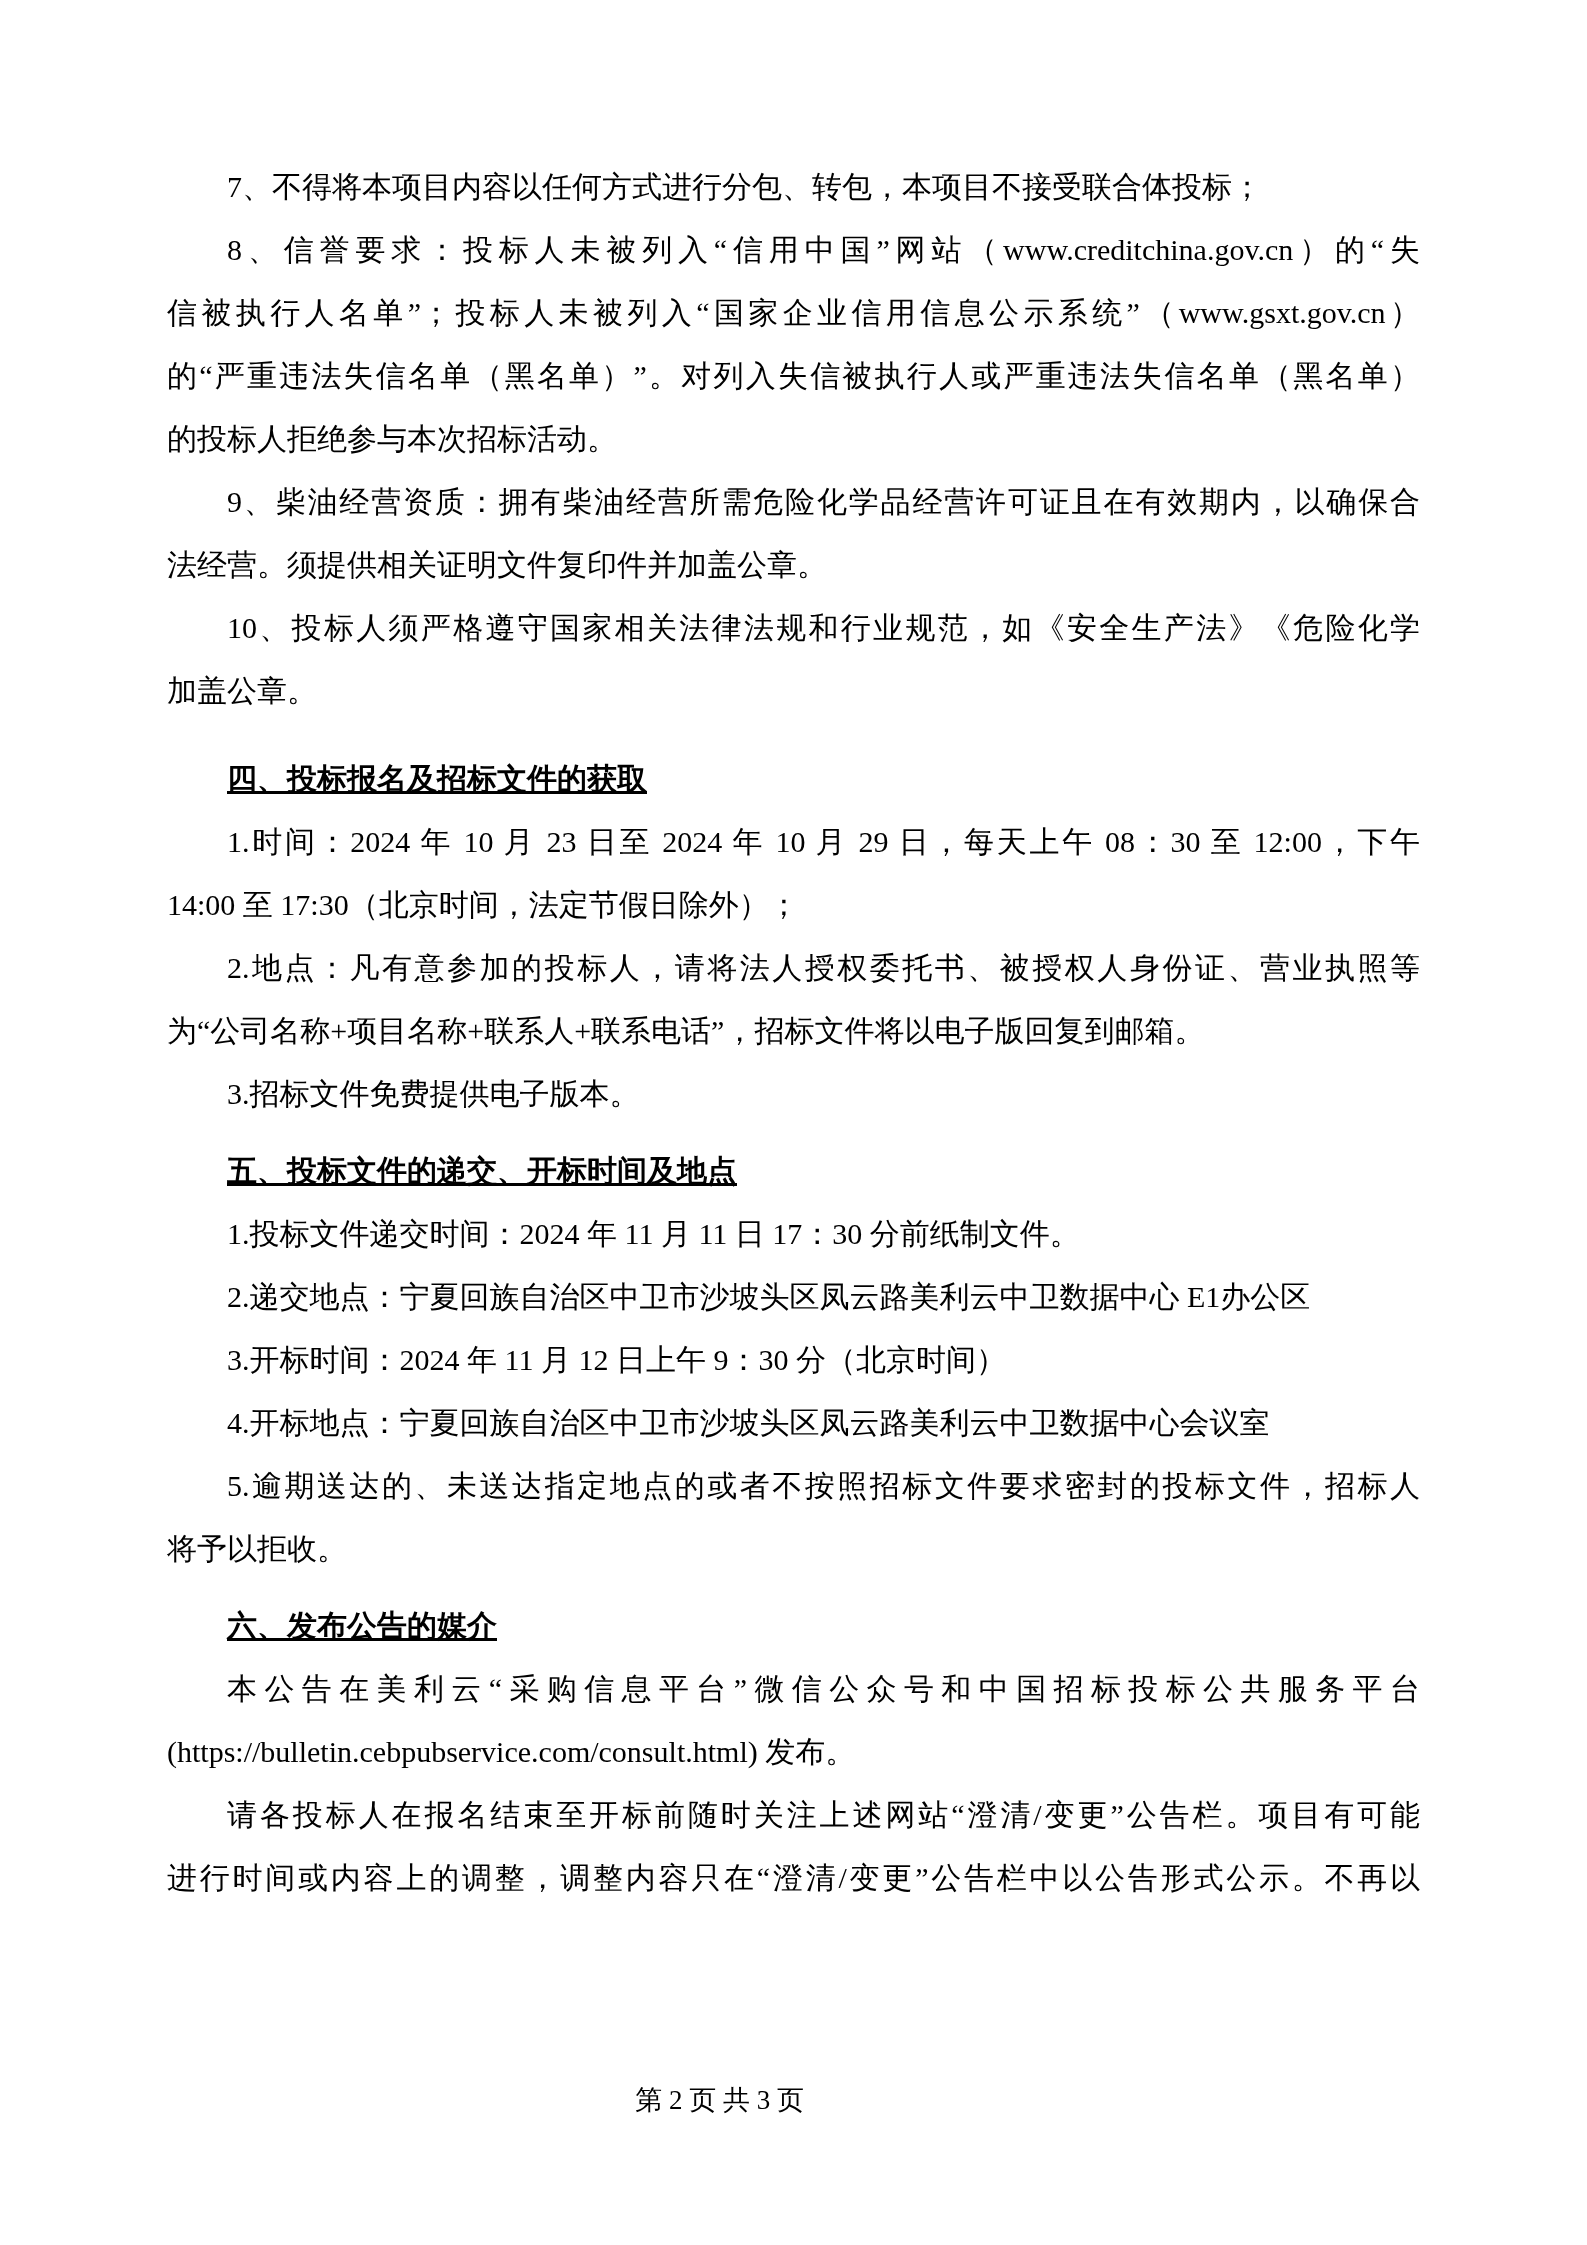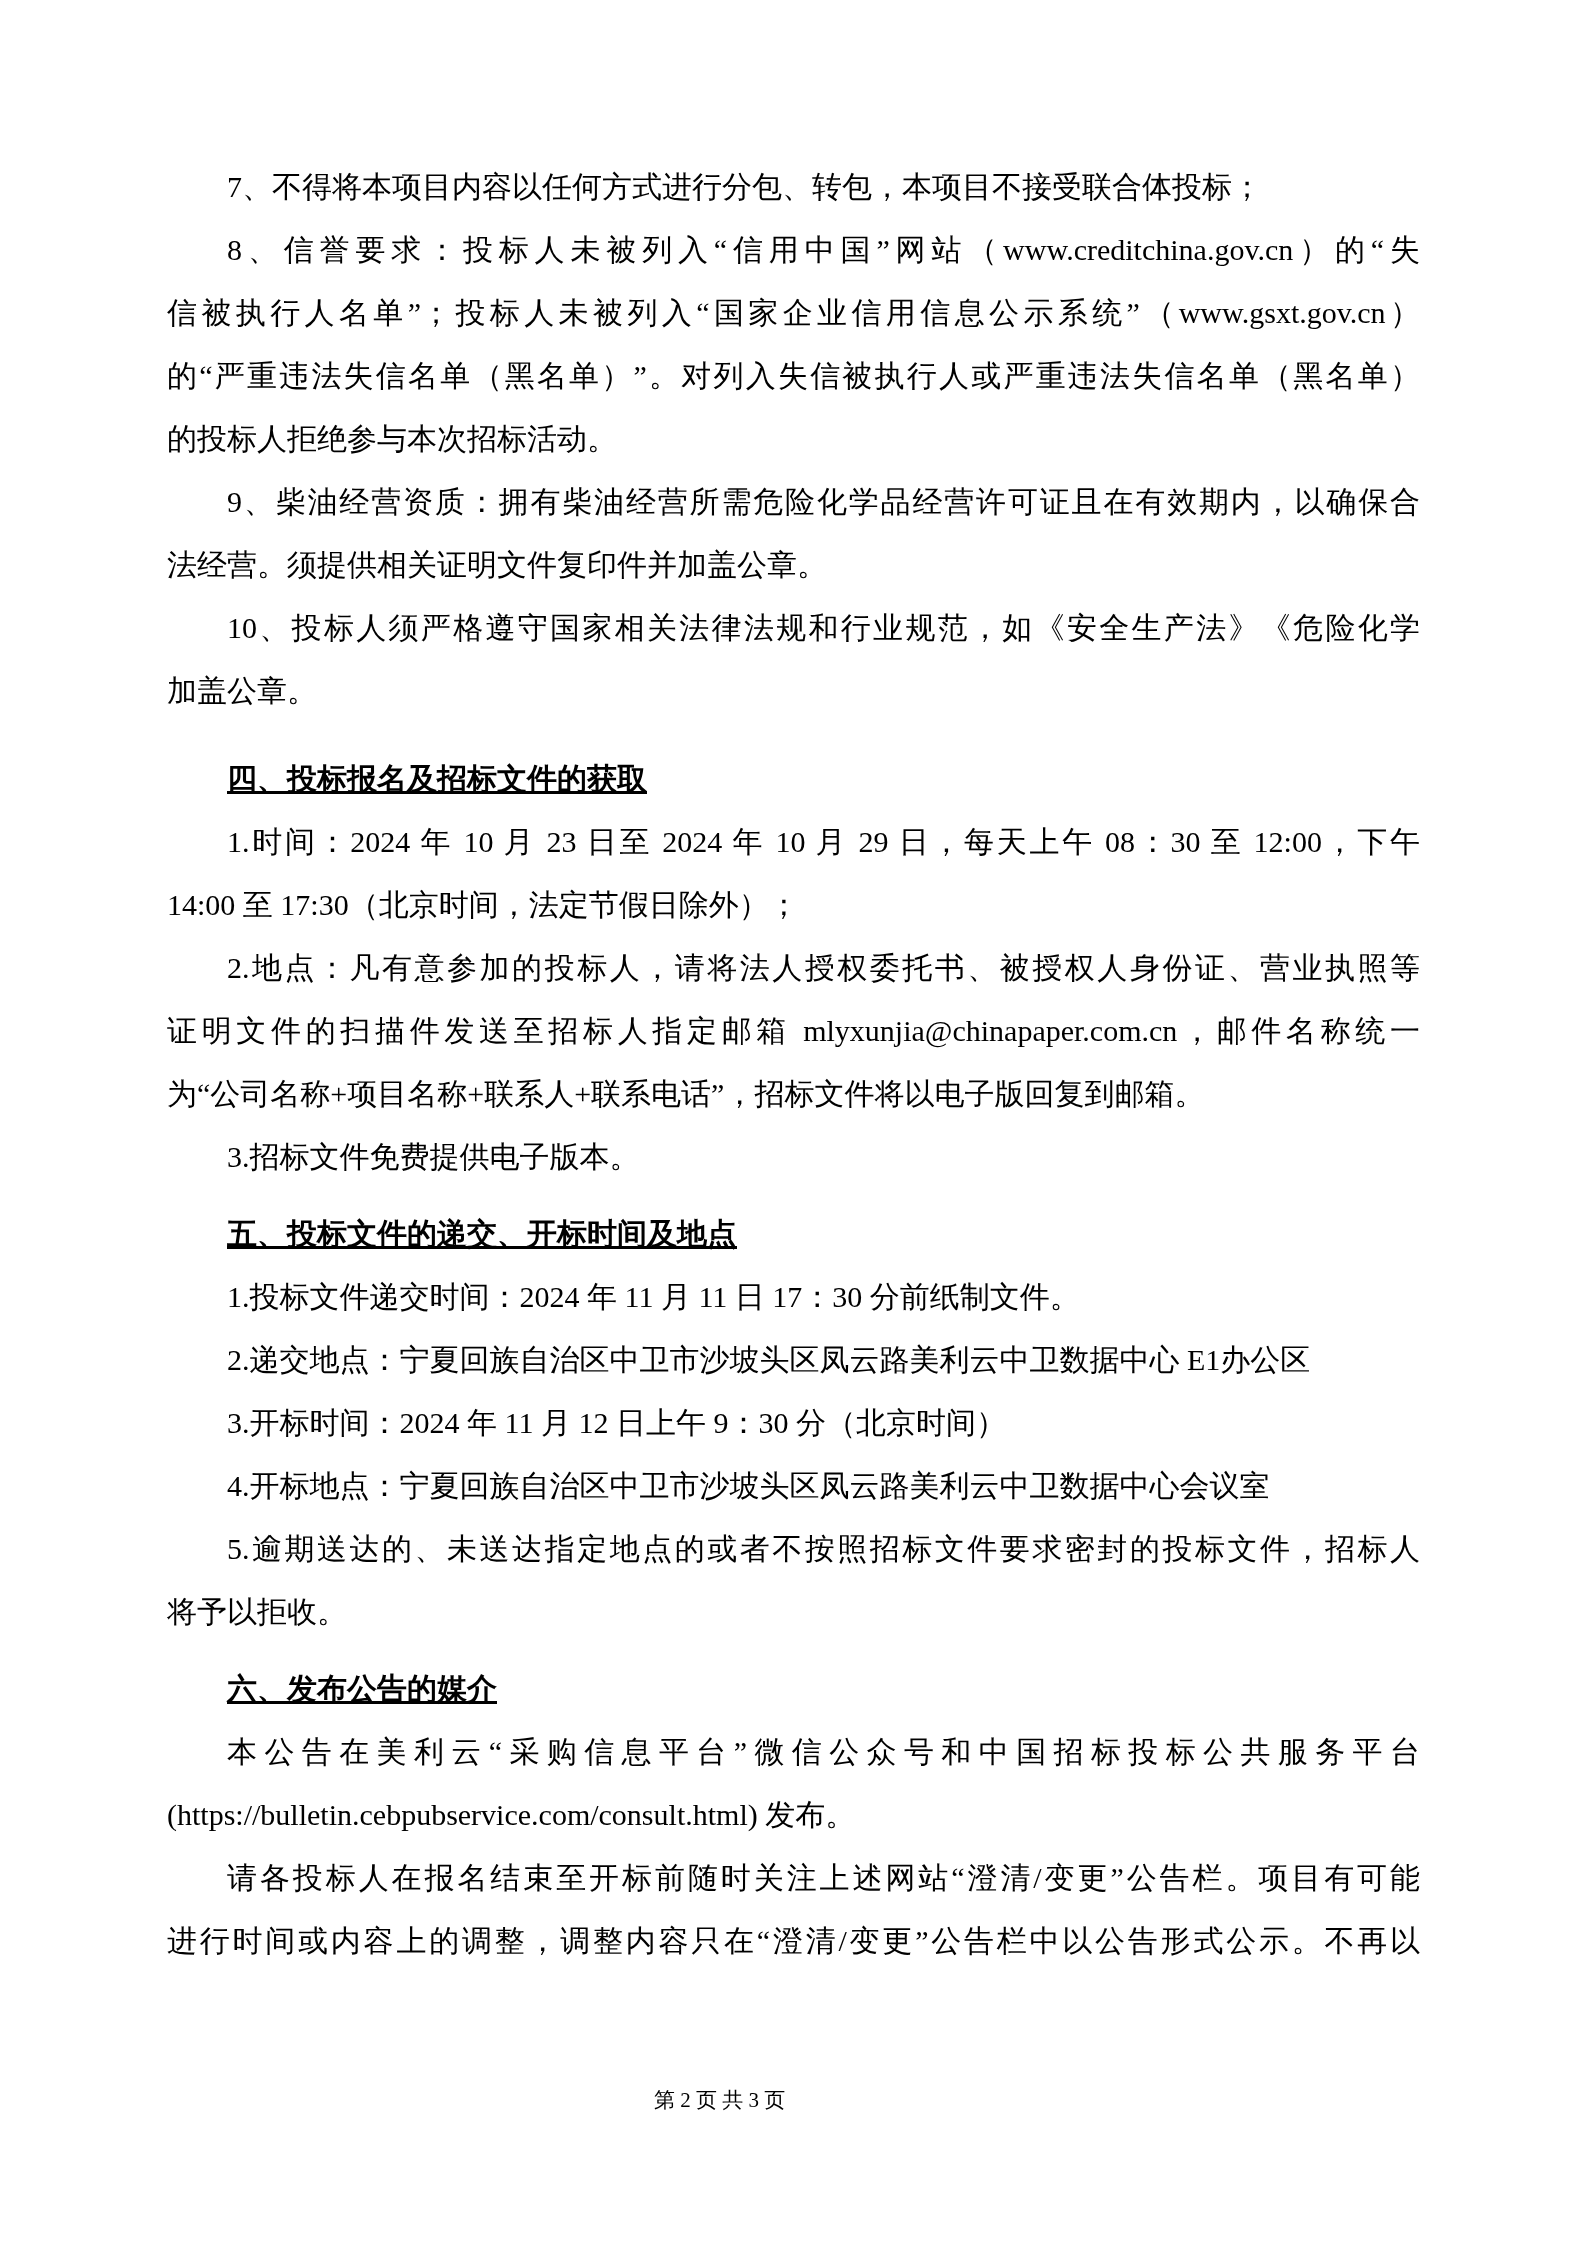--- a/index.html
+++ b/index.html
@@ -42,21 +42,21 @@
     text-decoration: underline;
   }
   .sp-lg { margin-top: 25px; }
   .sp-sm { margin-top: 14px; }
   .footer {
     position: absolute;
     left: 0;
     top: 2086px;
     width: 100%;
     text-align: center;
-    font-size: 21px;
+    font-size: 27px;
     line-height: 28px;
     color: #000000;
   }
 </style>
 </head>
 <body>
 
 <div class="page">
   <div class="content">
     <div class="ln indent">7、不得将本项目内容以任何方式进行分包、转包，本项目不接受联合体投标；</div>
@@ -65,21 +65,20 @@
     <div class="ln fill">的“严重违法失信名单（黑名单）”。对列入失信被执行人或严重违法失信名单（黑名单）</div>
     <div class="ln">的投标人拒绝参与本次招标活动。</div>
     <div class="ln indent fill">9、柴油经营资质：拥有柴油经营所需危险化学品经营许可证且在有效期内，以确保合</div>
     <div class="ln">法经营。须提供相关证明文件复印件并加盖公章。</div>
     <div class="ln indent fill">10、投标人须严格遵守国家相关法律法规和行业规范，如《安全生产法》《危险化学</div>
     <div class="ln">加盖公章。</div>
     <div class="ln indent heading sp-lg">四、投标报名及招标文件的获取</div>
     <div class="ln indent fill">1.时间：2024 年 10 月 23 日至 2024 年 10 月 29 日，每天上午 08：30 至 12:00，下午</div>
     <div class="ln">14:00 至 17:30（北京时间，法定节假日除外）；</div>
     <div class="ln indent fill">2.地点：凡有意参加的投标人，请将法人授权委托书、被授权人身份证、营业执照等</div>
-    <div class="ln fill">证明文件的扫描件发送至招标人指定邮箱 mlyxunjia@chinapaper.com.cn，邮件名称统一</div>
     <div class="ln">为“公司名称+项目名称+联系人+联系电话”，招标文件将以电子版回复到邮箱。</div>
     <div class="ln indent">3.招标文件免费提供电子版本。</div>
     <div class="ln indent heading sp-sm">五、投标文件的递交、开标时间及地点</div>
     <div class="ln indent">1.投标文件递交时间：2024 年 11 月 11 日 17：30 分前纸制文件。</div>
     <div class="ln indent">2.递交地点：宁夏回族自治区中卫市沙坡头区凤云路美利云中卫数据中心 E1办公区</div>
     <div class="ln indent">3.开标时间：2024 年 11 月 12 日上午 9：30 分（北京时间）</div>
     <div class="ln indent">4.开标地点：宁夏回族自治区中卫市沙坡头区凤云路美利云中卫数据中心会议室</div>
     <div class="ln indent fill">5.逾期送达的、未送达指定地点的或者不按照招标文件要求密封的投标文件，招标人</div>
     <div class="ln">将予以拒收。</div>
     <div class="ln indent heading sp-sm">六、发布公告的媒介</div>

